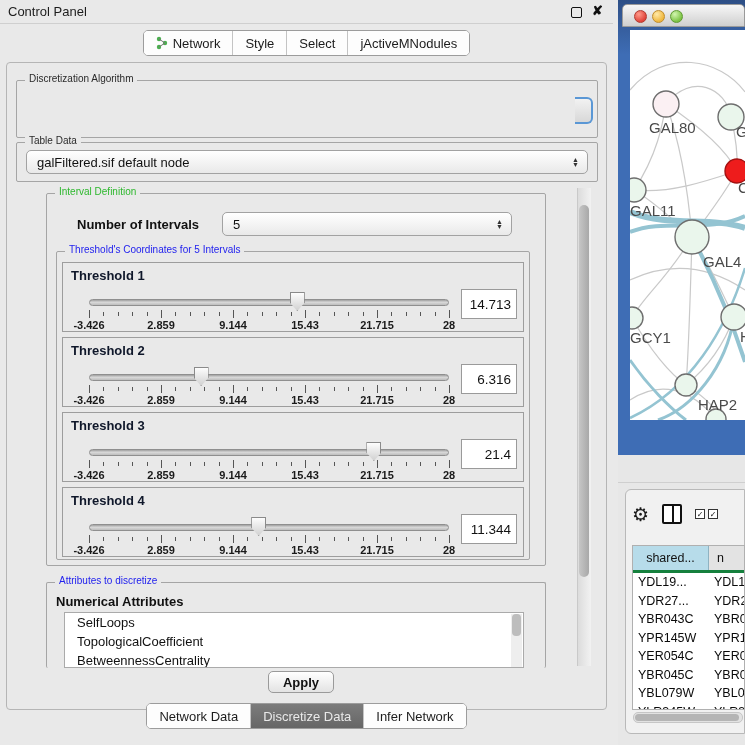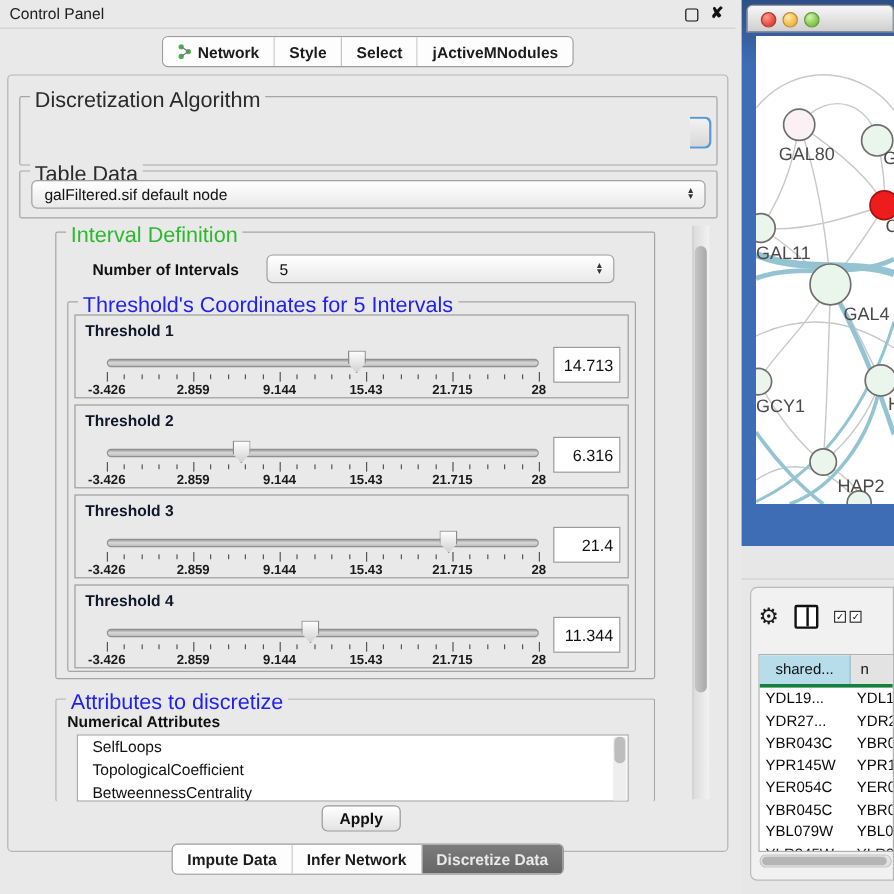--- a/index.html
+++ b/index.html
@@ -10,29 +10,29 @@
   
   #control-panel { left:0; top:0; width:613px; height:745px; background:#e9e9e9; }
   #cp-titlebar { left:0; top:0; width:613px; height:24px; border-bottom:1px solid #cfcfcf; }
   #cp-title { left:8px; top:4px; font-size:13px; color:#1c1c1c; }
   #cp-float { left:571px; top:7px; width:11px; height:11px; border:1.5px solid #111; border-radius:2px; }
   #cp-close { left:592px; top:3px; font-size:13px; font-weight:bold; color:#111; }
 
   
   #top-tabs { left:0; top:30px; width:613px; height:26px; display:flex; justify-content:center; }
   .tabgroup { display:flex; border:1px solid #9c9c9c; border-radius:5px; overflow:hidden; height:26px; background:#fff; }
-  .tab { padding:4px 12px; font-size:13px; font-weight:bold; color:#1c1c1c; background:#fdfdfd; display:flex; align-items:center; gap:5px; border-right:1px solid #c4c4c4; }
+  .tab { padding:4px 12px; font-size:13px; font-weight:normal; color:#1c1c1c; background:#fdfdfd; display:flex; align-items:center; gap:5px; border-right:1px solid #c4c4c4; }
   .tab:last-child { border-right:none; }
   .tab.selected { background:linear-gradient(#7c7c7c,#666); color:#e9e9e9; }
 
   
   #cp-body { left:6px; top:62px; width:601px; height:648px; border:1px solid #b5b5b5; border-radius:4px; background:#e9e9e9; }
 
   .groupbox { position:absolute; border:1px solid #a5a5a5; border-radius:2px; }
-  .grouptitle { position:absolute; top:-8px; left:8px; background:#e9e9e9; padding:0 4px; font-size:18px; }
+  .grouptitle { position:absolute; top:-8px; left:8px; background:#e9e9e9; padding:0 4px; font-size:10px; }
   .t-green { color:#2eb82e; }
   .t-blue  { color:#2222ee; }
   .t-dark  { color:#2a2a2a; }
 
   .combo { position:absolute; background:linear-gradient(#ffffff,#e9e9e9); border:1px solid #a2a2a2; border-radius:5px; font-size:13px; color:#111; display:flex; align-items:center; padding:0 10px; }
   .stepper { position:absolute; right:8px; top:50%; transform:translateY(-50%); display:flex; flex-direction:column; line-height:5px; font-size:7px; color:#333; }
 
   
   #algo-popup { left:12px; top:82px; width:565px; height:58px; background:#fff; border:1px solid #b5b5b5; border-radius:0 0 7px 7px; box-shadow:0 3px 8px rgba(0,0,0,.25); z-index:50; overflow:hidden; }
   .popup-hint { position:absolute; left:0; top:3px; width:100%; text-align:center; font-size:13px; color:#b3b3b3; }
@@ -363,27 +363,27 @@
   </div>
 
   <div class="abs" id="cp-scrollbar-track"></div>
   <div class="abs" id="cp-scrollbar-thumb"></div>
 
   <div class="abs" id="apply-btn">Apply</div>
 
   <div class="abs" id="bottom-tabs">
     <div class="tabgroup">
       <div class="tab">
-          <span>Impute Data</span>
+          <span>Network Data</span>
+        </div>
+      <div class="tab selected">
+          <span>Discretize Data</span>
         </div>
       <div class="tab">
           <span>Infer Network</span>
-        </div>
-      <div class="tab selected">
-          <span>Discretize Data</span>
         </div>
     </div>
   </div>
 </div>
 
 <div class="abs" id="net-window"></div>
 <div class="abs" id="net-titlebar">
   <span class="traffic" id="tl-red"></span>
   <span class="traffic" id="tl-yellow"></span>
   <span class="traffic" id="tl-green"></span>

